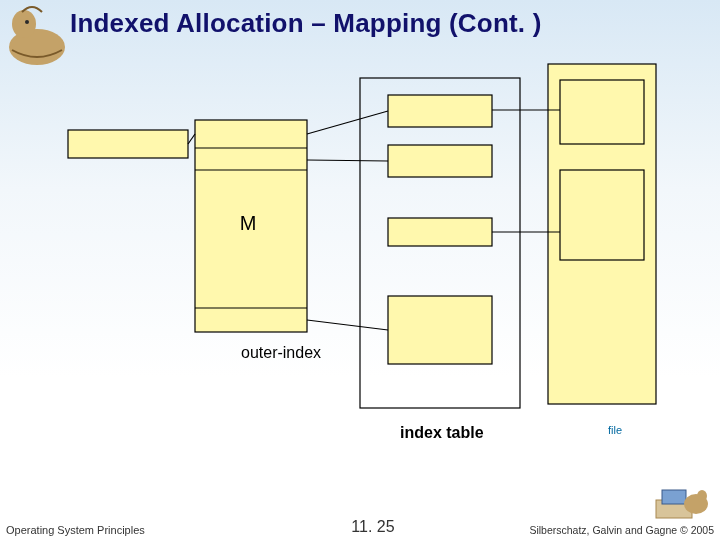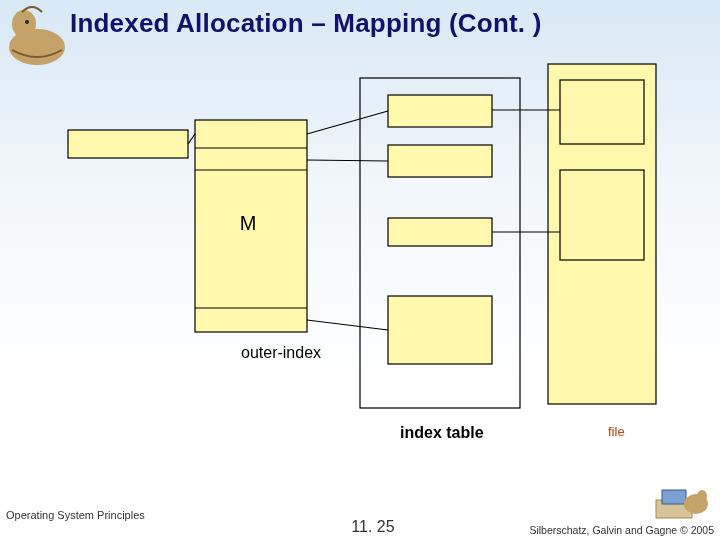--- a/index.html
+++ b/index.html
@@ -26,21 +26,21 @@
     top: 2px; left: 2px;
     width: 70px; height: 70px;
   }
   .dino-bottom {
     position: absolute;
     bottom: 18px; right: 8px;
     width: 60px; height: 48px;
   }
   .footer-left {
     position: absolute;
-    bottom: 19px; left: 6px;
+    bottom: 4px; left: 6px;
     font-size: 11px;
     color: #333;
   }
   .footer-center {
     position: absolute;
     bottom: 4px;
     width: 100%;
     text-align: center;
     font-size: 16px;
     color: #333;
@@ -63,22 +63,22 @@
   .label-index {
     position: absolute;
     top: 424px; left: 400px;
     font-size: 16px;
     color: #000;
     font-weight: bold;
   }
   .label-file {
     position: absolute;
     top: 424px; left: 608px;
-    font-size: 13px;
-    color: #c2410c;
+    font-size: 11px;
+    color: #0369a1;
   }
   svg.diagram {
     position: absolute;
     top: 0; left: 0;
     width: 720px; height: 540px;
   }
   .box { fill: #fff8ad; stroke: #000; stroke-width: 1.2; }
   .frame { fill: none; stroke: #000; stroke-width: 1.2; }
   .line { stroke: #000; stroke-width: 1.2; fill: none; }
 </style>

